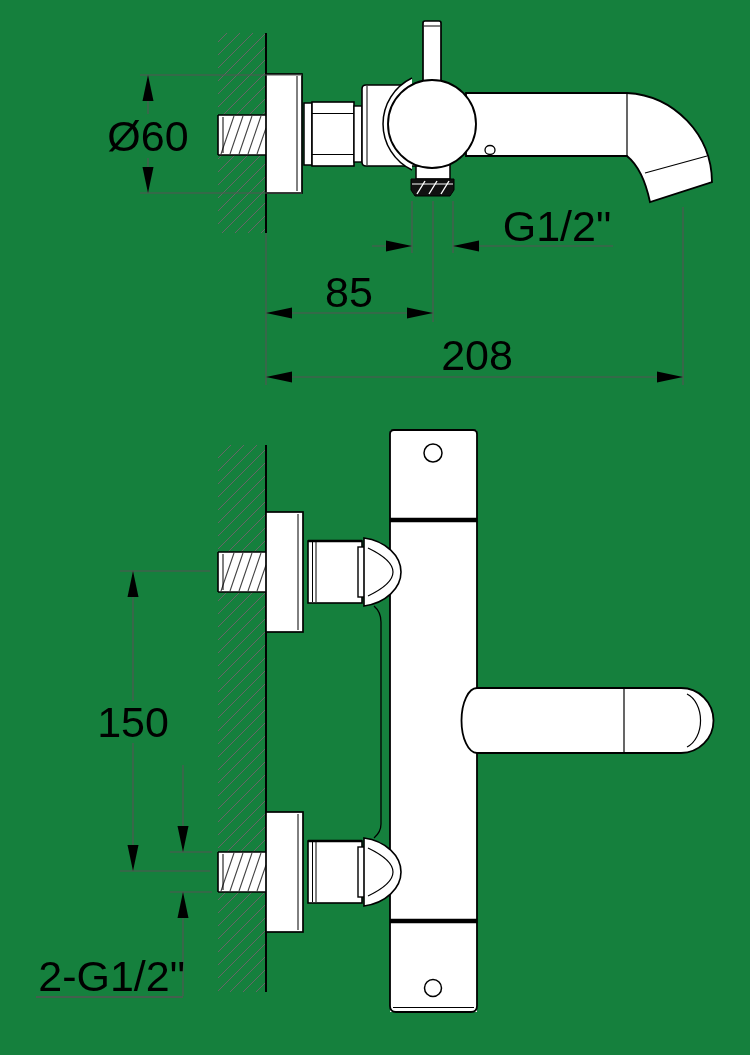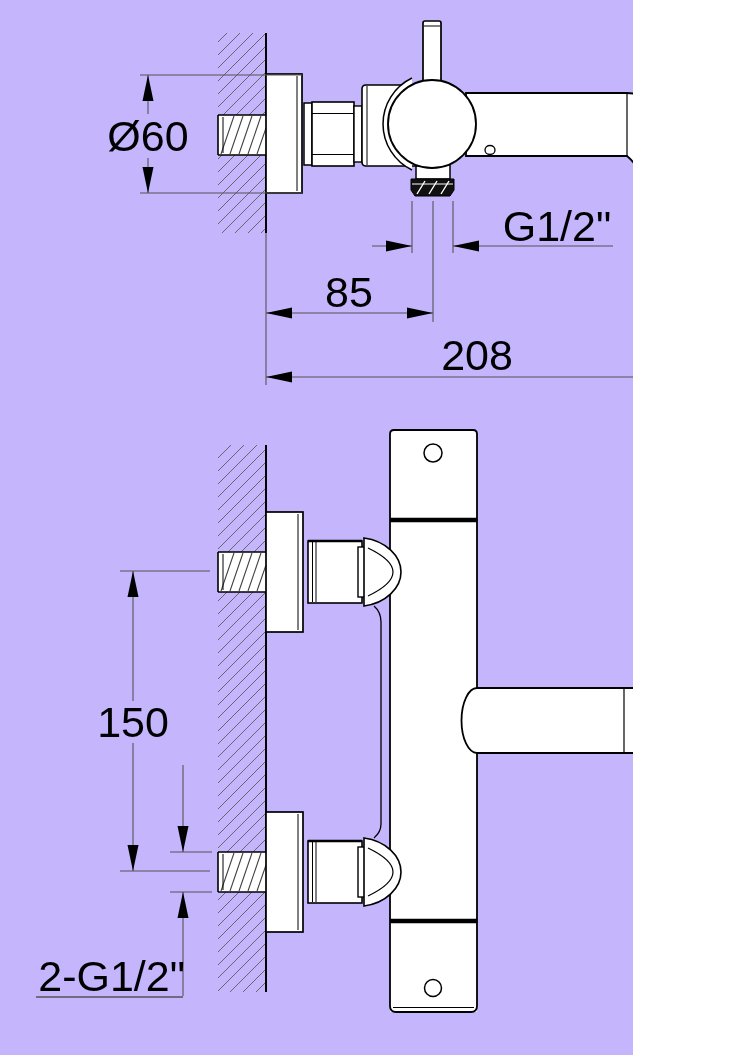--- a/index.html
+++ b/index.html
@@ -1,16 +1,16 @@
 <!DOCTYPE html>
 <html><head>
 <meta charset="utf-8">
 <style>
   html,body{margin:0;padding:0;background:#ffffff;}
-  .page{width:633px;height:1055px;background:#c4b5fd;position:relative;overflow:hidden;}
+  .page{width:750px;height:1055px;background:#15803d;position:relative;overflow:hidden;}
   svg{display:block;}
   text{font-family:"Liberation Sans","DejaVu Sans",sans-serif;fill:#000;}
   .dimtext{font-size:43px;}
 </style>
 </head>
 <body>
 
 <div class="page">
 <svg width="750" height="1055" viewBox="0 0 750 1055">
   <defs>

